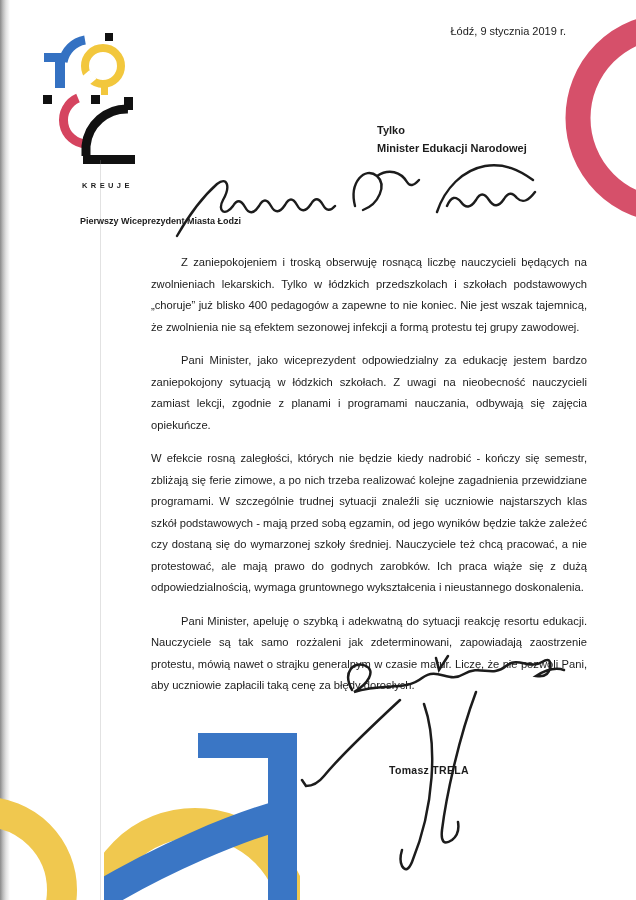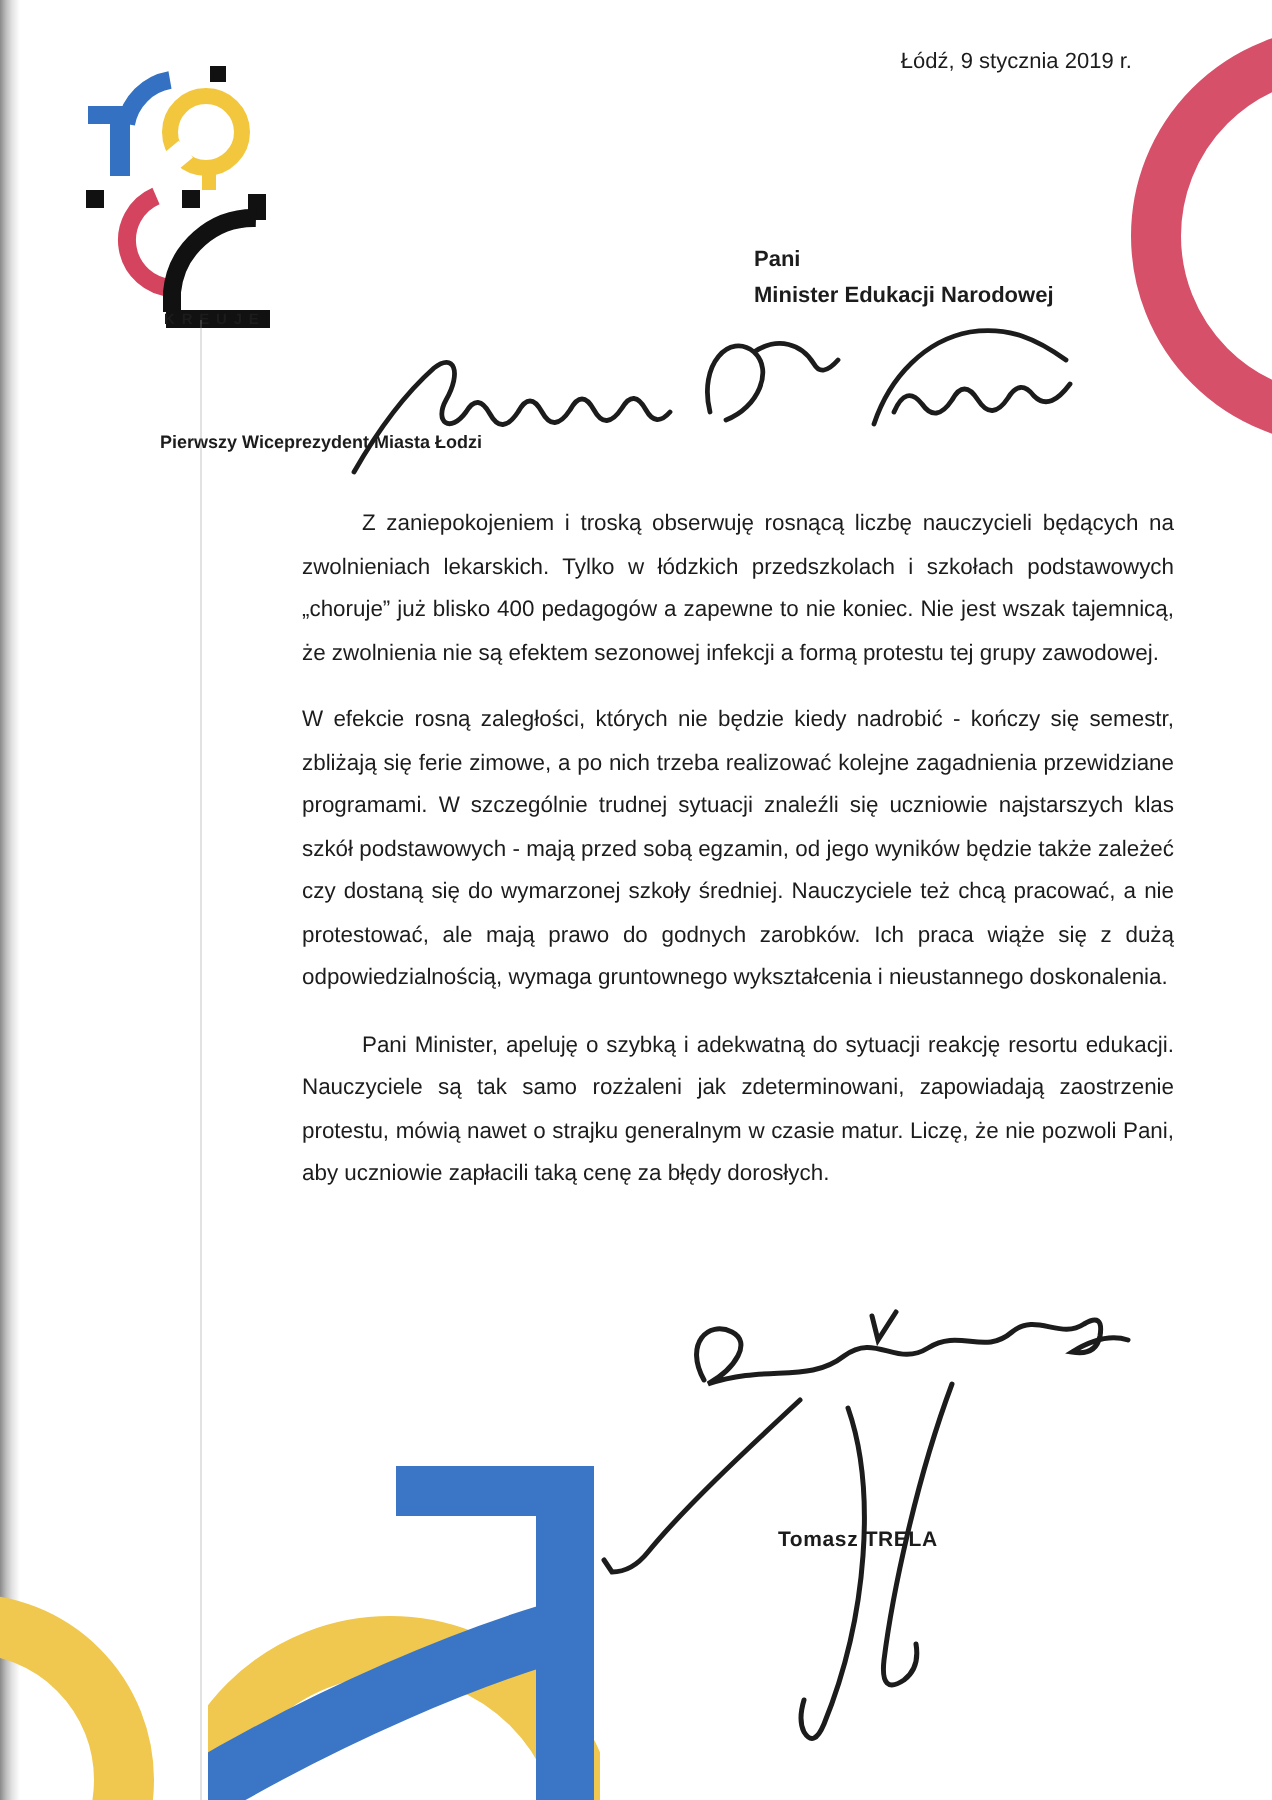--- a/index.html
+++ b/index.html
@@ -5,21 +5,21 @@
   html,body{margin:0;padding:0;background:#ffffff;}
   .page{
     position:relative;width:636px;height:900px;overflow:hidden;background:#ffffff;
     font-family:"Liberation Sans",sans-serif;color:#1c1c1c;
   }
   .scan-edge{position:absolute;left:0;top:0;width:10px;height:900px;
     background:linear-gradient(90deg,#8a8a8a 0px,#bdbdbd 3px,#e2e2e2 6px,#ffffff 10px);}
   .fold-line{position:absolute;left:100px;top:160px;width:1px;height:740px;background:rgba(150,150,150,.28);}
   .date-line{position:absolute;left:436px;top:25px;width:130px;text-align:right;font-size:11px;}
   .logo-svg{position:absolute;left:38px;top:28px;}
-  .kreuje{position:absolute;left:82px;top:155px;font-size:7.5px;font-weight:bold;letter-spacing:3.4px;}
+  .kreuje{position:absolute;left:82px;top:181px;font-size:7.5px;font-weight:bold;letter-spacing:3.4px;}
   .sender-title{position:absolute;left:38px;top:216px;font-size:9px;font-weight:bold;white-space:nowrap;padding-left:42px;}
   .address{position:absolute;left:38px;top:246px;font-size:7.6px;line-height:10.2px;color:#3a3a3a;}
   .recipient{position:absolute;left:377px;top:122px;font-size:11px;font-weight:bold;line-height:17.6px;}
   .body-text{position:absolute;left:139px;top:240px;width:460px;font-size:11.2px;line-height:21.5px;text-align:justify;}
   .body-text p{margin:12px;}
   .p-indent{text-indent:30px;}
   .sig-name{position:absolute;left:389px;top:764px;font-size:10.5px;font-weight:bold;letter-spacing:.3px;}
   .abs{position:absolute;}
   svg{display:block;}
 </style>
@@ -54,34 +54,35 @@
 
     <rect x="86" y="69" width="9" height="13" fill="#111111"></rect>
     <path d="M90,81 A41,41 0 0 0 48,118 L48,128" fill="none" stroke-width="9" stroke="#111111"></path>
     <rect x="45" y="127" width="52" height="9" fill="#111111"></rect>
   </svg>
   <div class="kreuje">KREUJE</div>
 
   <div class="sender-title">Pierwszy Wiceprezydent Miasta Łodzi</div>
 
   <div class="recipient">
-    <div>Pani</div>
+    <div>Tylko</div>
     <div>Minister Edukacji Narodowej</div>
   </div>
 
   <svg class="abs" style="left:165px;top:160px;" width="380" height="85" viewBox="0 0 380 85">
     <g fill="none" stroke-width="2.4" stroke-linecap="round" stroke="#1c1c1c">
       <path d="M12,76 C20,62 34,40 52,24 C62,16 66,26 58,40 C52,51 60,57 68,46 Q74,36 80,47 Q86,58 94,46 Q100,35 106,46 Q112,57 120,45 Q126,34 132,45 Q138,56 146,44 Q152,34 158,45 Q163,54 170,46"></path>
       <path d="M190,46 C184,22 200,6 212,16 C222,25 214,44 198,50 M212,16 C224,8 236,12 242,22 Q246,29 254,20"></path>
       <path d="M272,52 C280,28 298,10 320,6 C340,3 354,10 368,20 M282,46 Q288,32 296,42 Q303,52 311,40 Q317,29 324,40 Q331,51 339,39 Q345,29 352,38 C358,44 364,40 370,32"></path>
     </g>
   </svg>
 
   <div class="body-text">
     <p class="p-indent">Z zaniepokojeniem i troską obserwuję rosnącą liczbę nauczycieli będących na zwolnieniach lekarskich. Tylko w łódzkich przedszkolach i szkołach podstawowych „choruje” już blisko 400 pedagogów a zapewne to nie koniec. Nie jest wszak tajemnicą, że zwolnienia nie są efektem sezonowej infekcji a formą protestu tej grupy zawodowej.</p>
+    <p class="p-indent">Pani Minister, jako wiceprezydent odpowiedzialny za edukację jestem bardzo zaniepokojony sytuacją w łódzkich szkołach. Z uwagi na nieobecność nauczycieli zamiast lekcji, zgodnie z planami i programami nauczania, odbywają się zajęcia opiekuńcze.</p>
     <p>W efekcie rosną zaległości, których nie będzie kiedy nadrobić - kończy się semestr, zbliżają się ferie zimowe, a po nich trzeba realizować kolejne zagadnienia przewidziane programami. W szczególnie trudnej sytuacji znaleźli się uczniowie najstarszych klas szkół podstawowych - mają przed sobą egzamin, od jego wyników będzie także zależeć czy dostaną się do wymarzonej szkoły średniej. Nauczyciele też chcą pracować, a nie protestować, ale mają prawo do godnych zarobków. Ich praca wiąże się z dużą odpowiedzialnością, wymaga gruntownego wykształcenia i nieustannego doskonalenia.</p>
     <p class="p-indent">Pani Minister, apeluję o szybką i adekwatną do sytuacji reakcję resortu edukacji. Nauczyciele są tak samo rozżaleni jak zdeterminowani, zapowiadają zaostrzenie protestu, mówią nawet o strajku generalnym w czasie matur. Liczę, że nie pozwoli Pani, aby uczniowie zapłacili taką cenę za błędy dorosłych.</p>
   </div>
 
   <div class="sig-name">Tomasz TRELA</div>
 
   <svg class="abs" style="left:300px;top:648px;" width="285" height="240" viewBox="0 0 285 240">
     <g fill="none" stroke-width="2.5" stroke-linecap="round" stroke="#1c1c1c">
       <path d="M52,42 C42,24 54,12 66,18 C76,23 68,36 54,44 C84,34 104,44 122,30 C138,18 148,36 164,26 C180,16 192,30 206,18 C218,8 230,22 242,14 Q252,8 250,20 Q248,30 236,28 Q252,18 264,22"></path>
       <path d="M100,52 C72,78 42,106 24,128 Q16,138 6,138 L2,132"></path>

